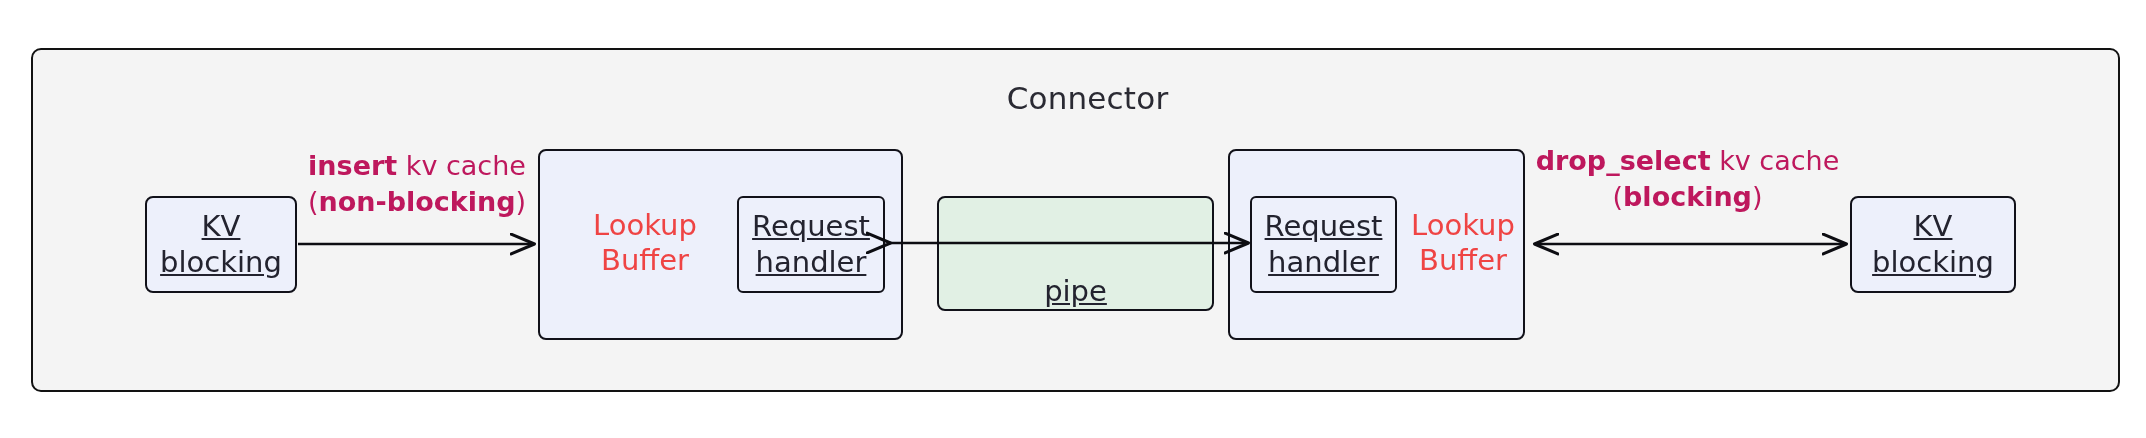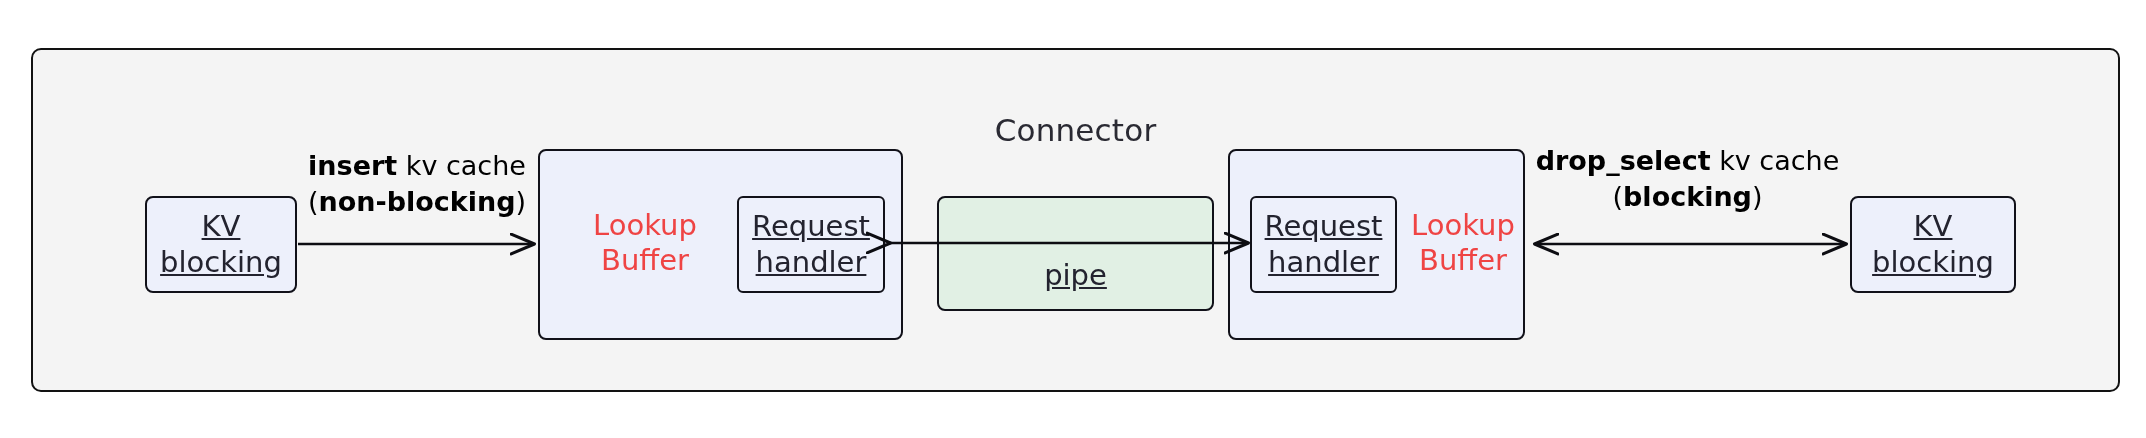--- a/index.html
+++ b/index.html
@@ -26,28 +26,27 @@
     top: 48px;
     width: 2089px;
     height: 344px;
     box-sizing: border-box;
     background: #f4f4f4;
     border: 2.5px solid #121212;
     border-radius: 10px;
   }
   .connector-title {
     position: absolute;
-    left: 0;
+    left: 12px;
     top: 30px;
     width: 100%;
     text-align: center;
     font-size: 31px;
     color: #2a2a33;
     letter-spacing: 0.2px;
-    margin-top: 32px;
   }
 
   
   .node {
     position: absolute;
     box-sizing: border-box;
     background: #edf0fb;
     border: 2.5px solid #111119;
     border-radius: 8px;
     color: #23232f;
@@ -62,21 +61,21 @@
   }
   .node.small {
     border-width: 2px;
     border-radius: 6px;
   }
   .node.pipe {
     background: #e1f0e4;
     border: 2.5px solid #111119;
     border-radius: 8px;
     justify-content: flex-end;
-    padding-bottom: 16px;
+    padding-bottom: 0;
   }
 
   
   #kv-producer  { left: 145px;  top: 196px; width: 152px; height: 97px; }
   #lookup-buffer-left  { left: 538px; top: 149px; width: 365px; height: 191px; }
   #req-handler-left    { left: 737px; top: 196px; width: 148px; height: 97px; }
   #pipe                { left: 937px; top: 196px; width: 277px; height: 115px; }
   #lookup-buffer-right { left: 1228px; top: 149px; width: 297px; height: 191px; }
   #req-handler-right   { left: 1250px; top: 196px; width: 147px; height: 97px; }
   #kv-consumer         { left: 1850px; top: 196px; width: 166px; height: 97px; }
@@ -98,21 +97,21 @@
     position: absolute;
     left: 0; top: 0;
     width: 2146px; height: 438px;
     pointer-events: none;
   }
 
   
   .edge-label {
     position: absolute;
     text-align: center;
-    color: #000000;
+    color: #be185d;
     font-size: 27px;
     line-height: 1.34;
     white-space: nowrap;
   }
   .edge-label b { font-weight: 700; }
   #label-insert      { left: 296px;  top: 148px; width: 242px; }
   #label-drop-select { left: 1525px; top: 143px; width: 325px; }
 </style>
 </head>
 <body>

